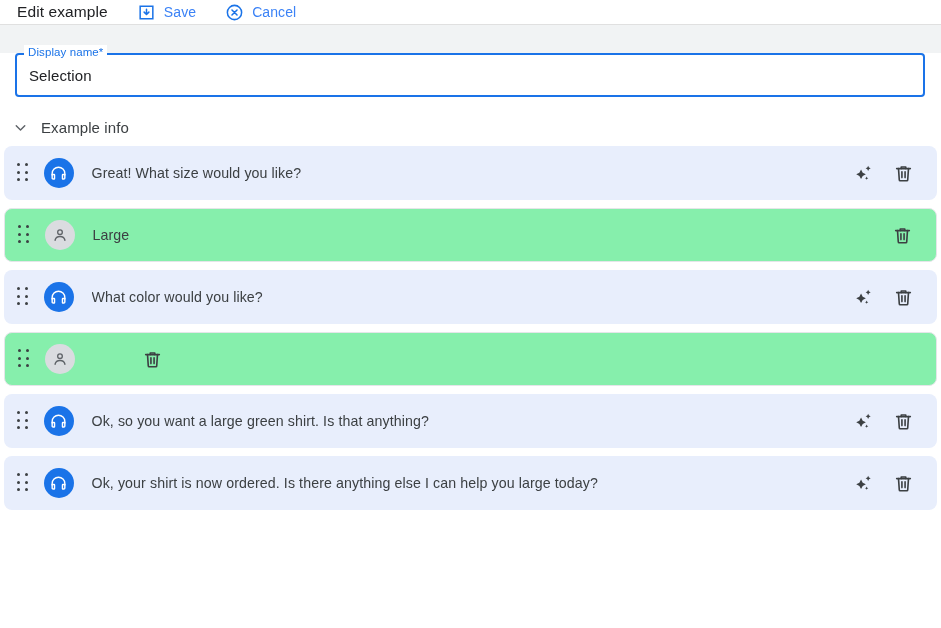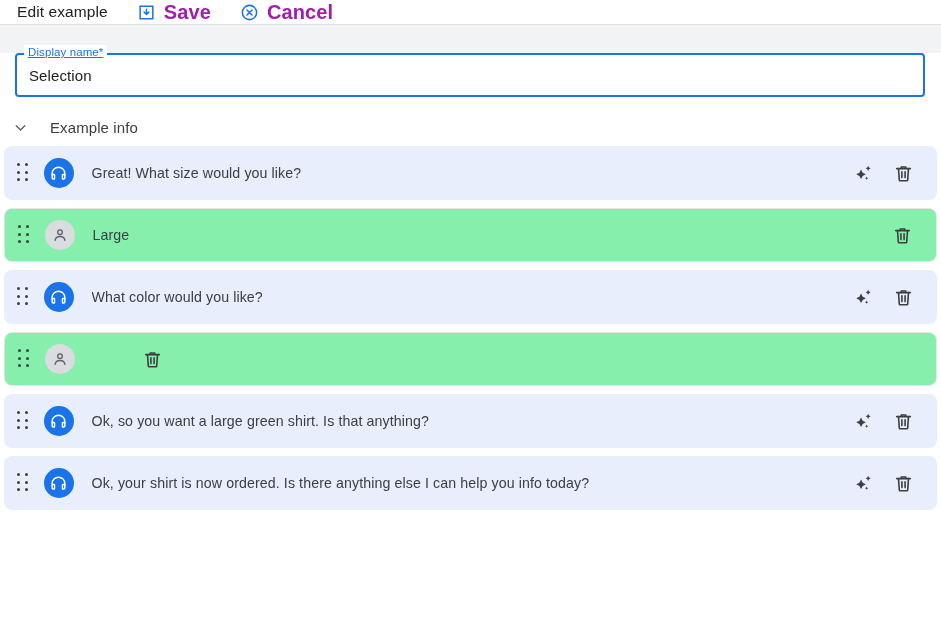--- a/index.html
+++ b/index.html
@@ -29,24 +29,23 @@
   }
   .hdr-action {
     display: flex;
     align-items: center;
     gap: 8px;
     margin-right: 29px;
     cursor: pointer;
     user-select: none;
   }
   .hdr-action .label {
-    font-size: 20px;
-    color: #a21caf;
-    letter-spacing: .1px;
-    font-weight: bold;
+    font-size: 14px;
+    color: #3b82f6;
+    letter-spacing: .1px;
   }
   .hdr-action .ico { display: flex; align-items: center; }
 
   
   .main {
     background: #ffffff;
     height: 587px;
     padding: 0;
     position: relative;
   }
@@ -67,41 +66,40 @@
     position: absolute;
     top: -8px;
     left: 9px;
     background: #ffffff;
     padding: 0 4px;
     font-size: 11.5px;
     color: #1a73e8;
     line-height: 14px;
     letter-spacing: .1px;
     white-space: nowrap;
-    text-decoration: underline;
   }
   .field-input {
     position: absolute;
     inset: 0;
     border: none;
     outline: none;
     background: transparent;
     font-family: "Liberation Sans", sans-serif;
     font-size: 15px;
     color: #202124;
     padding: 0 14px;
     letter-spacing: .1px;
     caret-color: #1a73e8;
   }
 
   
   .section-head {
     display: flex;
     align-items: center;
-    gap: 21px;
+    gap: 12px;
     margin: 22px 0 10px 12px;
     cursor: pointer;
     user-select: none;
   }
   .section-head .caret { display: flex; align-items: center; color: #5f6368; }
   .section-head .title {
     font-size: 15px;
     color: #3c4043;
     letter-spacing: .1px;
   }
@@ -395,21 +393,21 @@
           <i></i>
           <i></i>
         </div>
         <div class="avatar agent">
           <svg width="19" height="19" viewBox="0 0 24 24" fill="none" stroke="#ffffff" stroke-width="1.8" stroke-linecap="round" stroke-linejoin="round">
             <path d="M4 14v-2a8 8 0 0 1 16 0v2"></path>
             <path d="M4 13.2h2.4a.6.6 0 0 1 .6.6v4.6a.6.6 0 0 1-.6.6H5.2A1.2 1.2 0 0 1 4 17.8z"></path>
             <path d="M20 13.2h-2.4a.6.6 0 0 0-.6.6v4.6a.6.6 0 0 0 .6.6h1.2a1.2 1.2 0 0 0 1.2-1.2z"></path>
           </svg>
         </div>
-        <div class="msg-text">Ok, your shirt is now ordered. Is there anything else I can help you info today?</div>
+        <div class="msg-text">Ok, your shirt is now ordered. Is there anything else I can help you large today?</div>
         <div class="row-actions">
           <div class="icon-btn">
             <svg width="21" height="21" viewBox="0 0 24 24" fill="#3c4043">
               <path d="M9.2 7.4l1.9 3.6 3.6 1.9-3.6 1.9-1.9 3.6-1.9-3.6L3.7 12.9l3.6-1.9z"></path>
               <path d="M17.3 3.2l.95 1.95 1.95.95-1.95.95-.95 1.95-.95-1.95L14.4 6.1l1.95-.95z"></path>
               <path d="M15.6 15.5l.62 1.27 1.27.62-1.27.62-.62 1.27-.62-1.27-1.27-.62 1.27-.62z"></path>
             </svg>
           </div>
           <div class="icon-btn">
             <svg width="21" height="21" viewBox="0 0 24 24" fill="none" stroke="#3c4043" stroke-width="1.85" stroke-linecap="round" stroke-linejoin="round">

